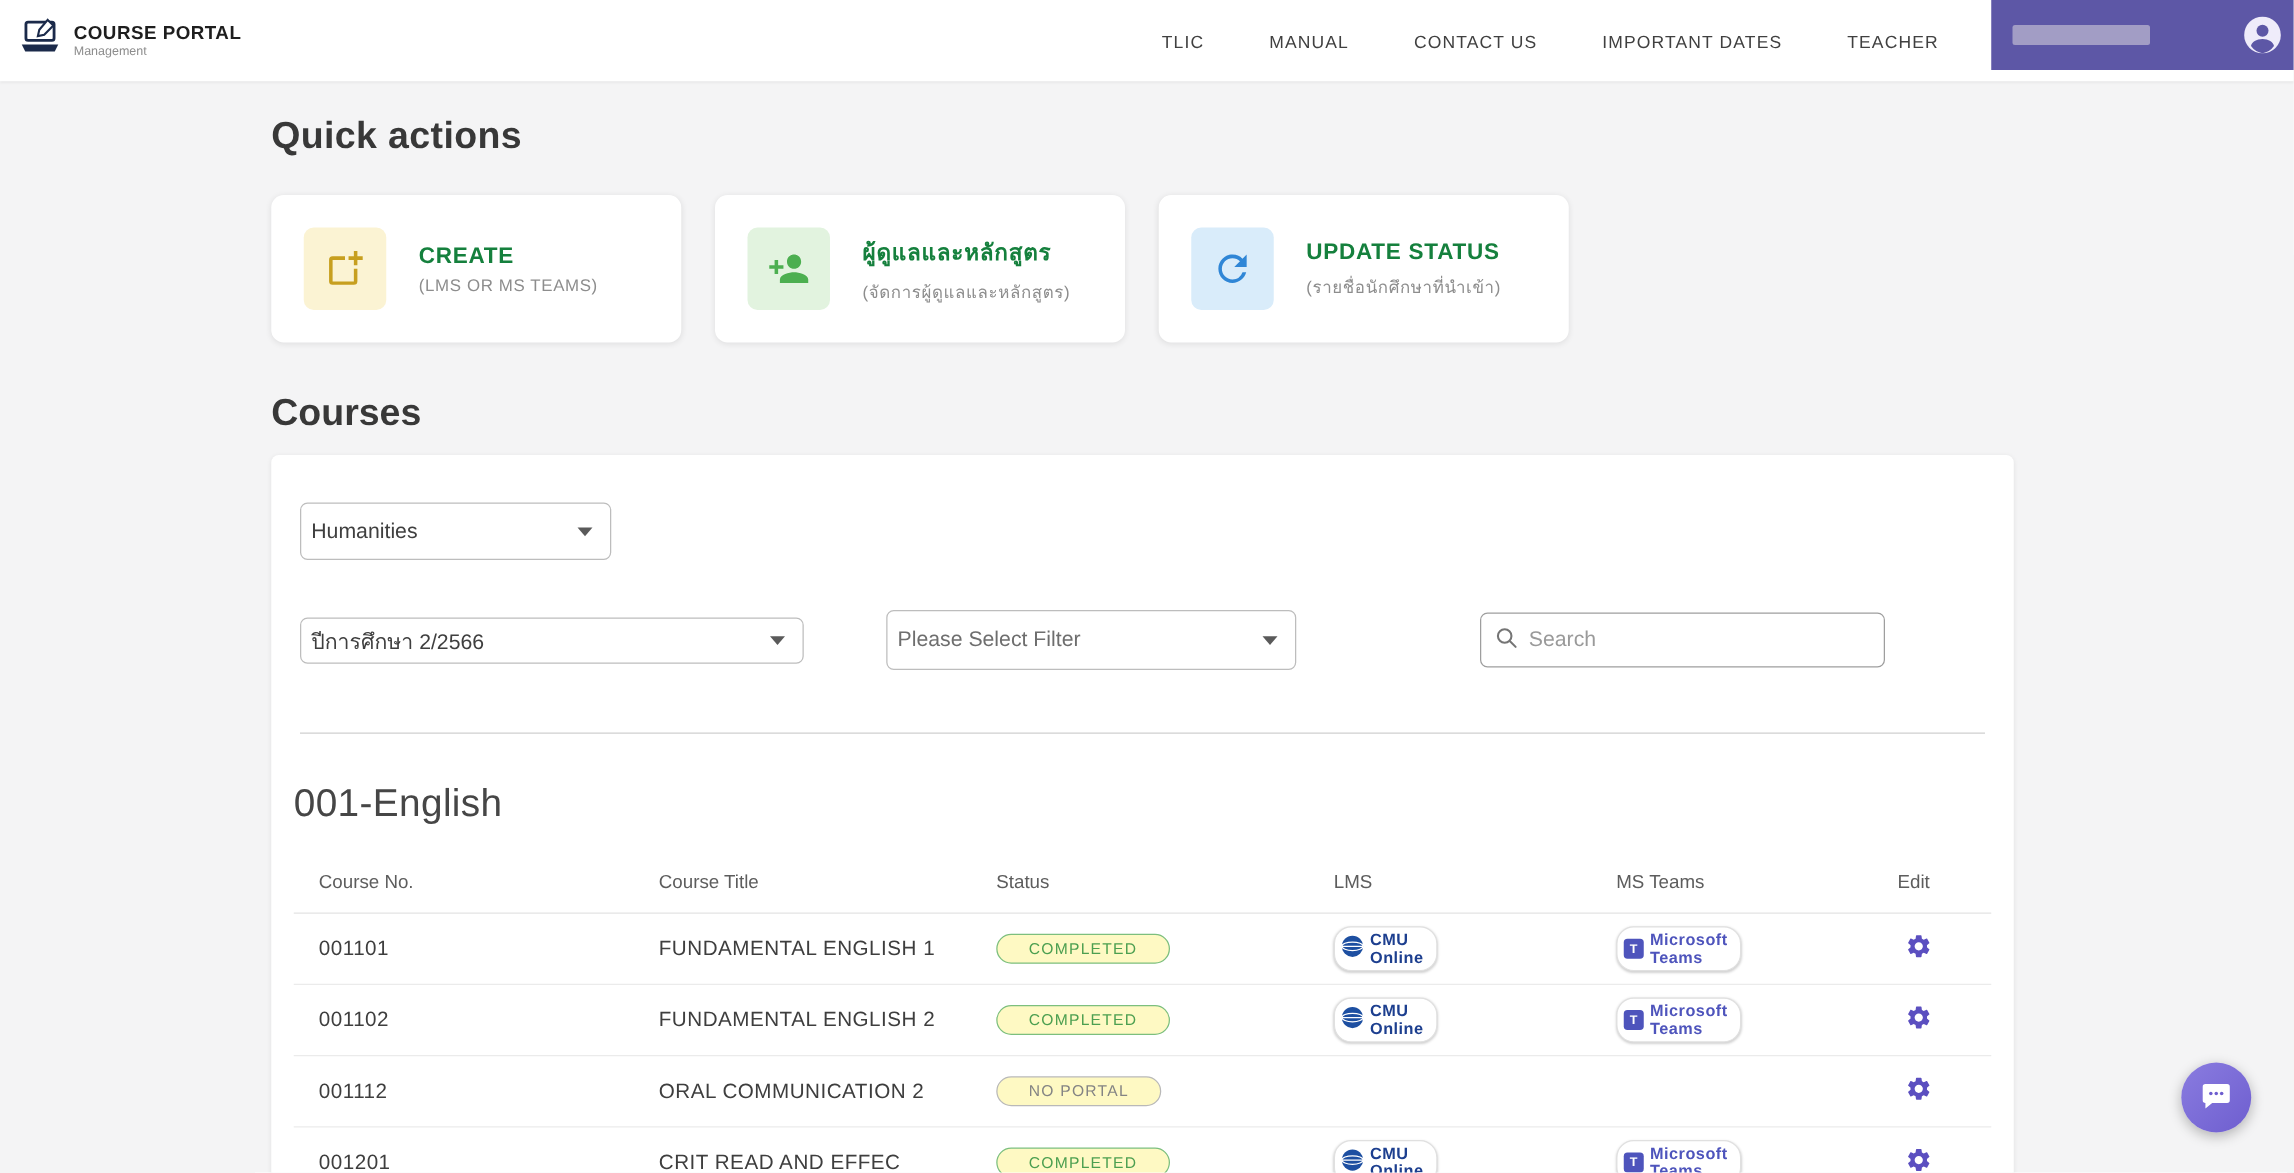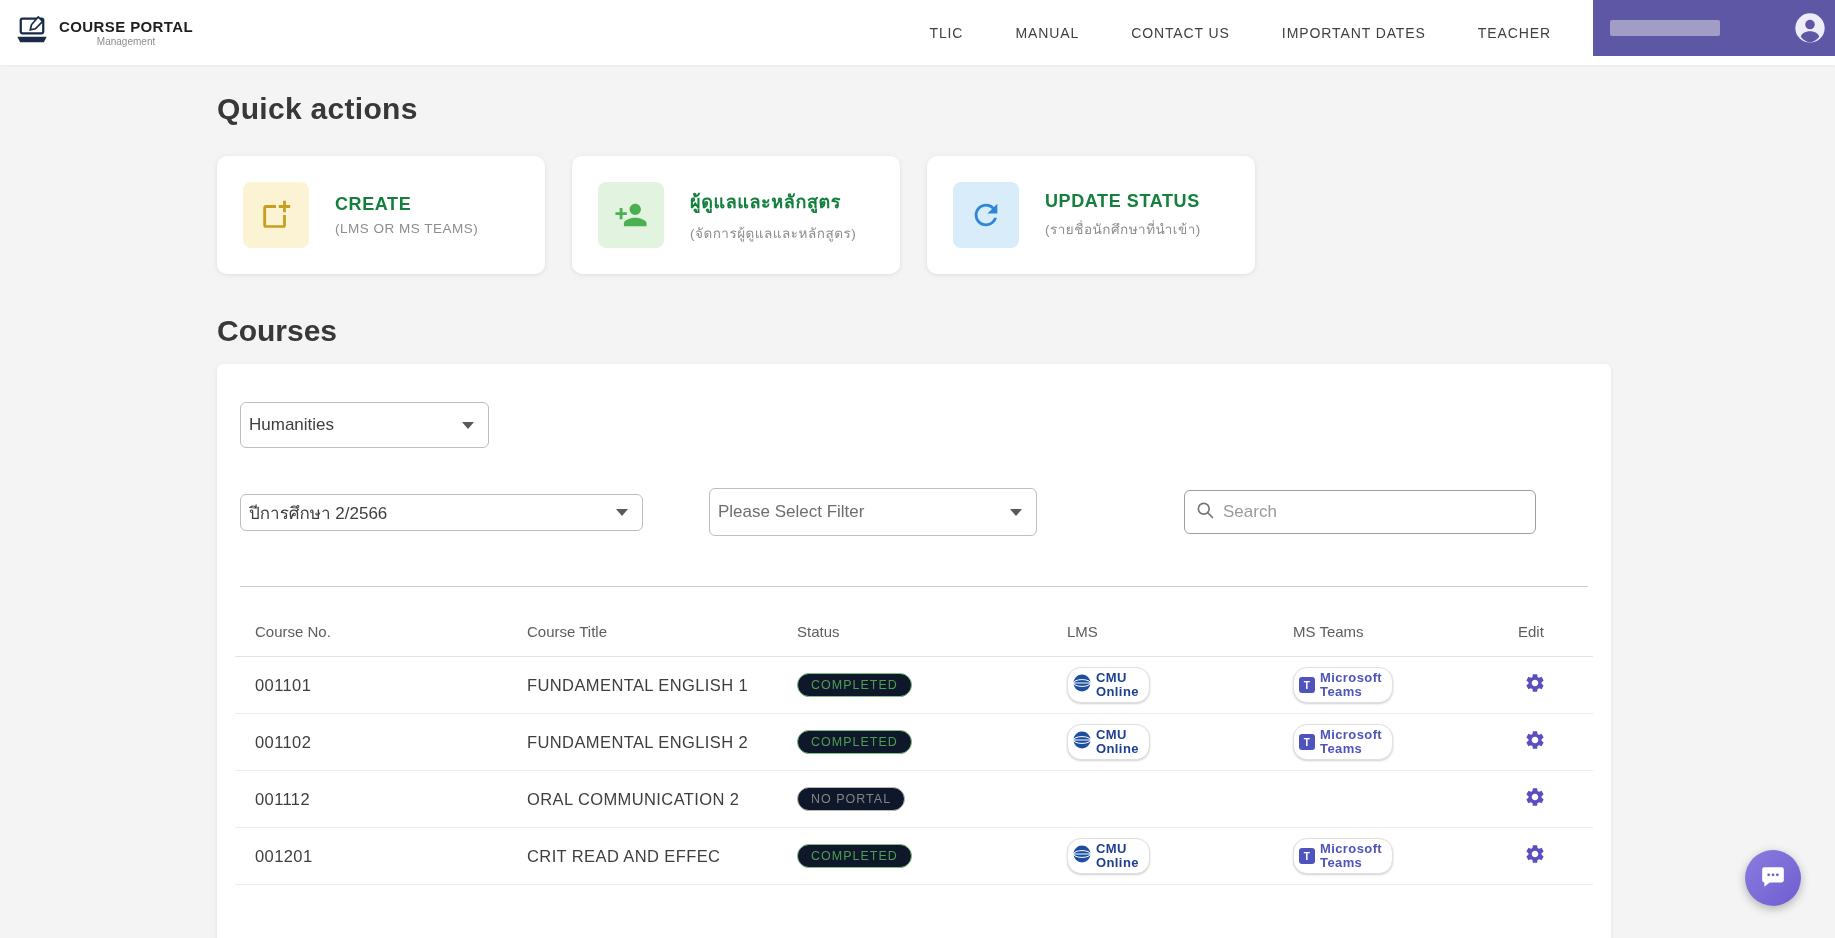--- a/index.html
+++ b/index.html
@@ -11,21 +11,21 @@
     position:relative;
   }
 
   
   header.topnav {
     height:65px; background:#fff; display:flex; align-items:center;
     padding-left:14px; box-shadow:0 1px 2px rgba(0,0,0,0.05);
   }
   .brand { display:flex; align-items:center; gap:9px; }
   .brand-name { font-size:15px; font-weight:bold; color:#1e1e1e; letter-spacing:0.4px; }
-  .brand-sub { font-size:10px; color:#8d8d8d; margin-top:1px;text-align:center; }
+  .brand-sub { font-size:10px; color:#8d8d8d; margin-top:1px; }
   .nav-links { margin-left:auto; display:flex; gap:52px; align-items:center; margin-right:42px; }
   .nav-links a {
     font-size:14px; font-weight:500; color:#404040; letter-spacing:0.9px;
     text-decoration:none; cursor:pointer; white-space:nowrap;
   }
   .user-block {
     width:242px; height:56px; align-self:flex-start; background:#5d57a6;
     display:flex; align-items:center; padding:0 9px 0 17px;
   }
   .redacted { width:110px; height:16px; background:#a29dc5; border-radius:2px; }
@@ -62,42 +62,42 @@
   .filter-row { display:flex; align-items:center; margin:40px 0 0 23px; }
   .year { width:403px; height:37px; }
   .filter { width:328px; height:48px; margin-left:66px; }
   .filter .ph { color:#6e6e6e; }
   .caret {
     width:0; height:0; flex:none;
     border-left:6px solid transparent; border-right:6px solid transparent;
     border-top:7px solid #5a5a5a;
   }
   .search {
-    width:352px; height:44px; border:1px solid #9e9e9e; border-radius:6px;
+    width:324px; height:44px; border:1px solid #9e9e9e; border-radius:6px;
     margin-left:147px; display:flex; align-items:center; padding:0 10px; gap:8px; background:#fff;
   }
   .search input { border:none; outline:none; flex:1; font-size:17px; font-family:inherit; color:#333; background:transparent; }
   .search input::placeholder { color:#9a9a9a; }
 
   .divider { margin:50px 0 0 23px; width:1348px; border:none; border-top:1px solid #cfcfcf; }
 
   .group-title { margin:38px 0 0 18px; font-size:31px; font-weight:500; color:#464646; letter-spacing:0.3px; }
 
   
   .table { margin:20px 18px 0 18px; }
   .trow {
     display:grid; grid-template-columns:272px 270px 270px 226px 225px 1fr;
     align-items:center; padding-left:20px;
   }
   .thead { height:50px; font-size:15px; color:#5d5d5d; border-bottom:1px solid #e3e3e3; }
   .drow { height:57px; border-bottom:1px solid #ebebeb; font-size:16.5px; color:#3e3e3e; letter-spacing:0.4px; }
 
   .chip {
-    display:inline-block; padding:4px 13px; border-radius:14px;
-    font-size:12.5px; letter-spacing:1px; font-weight:500; background:#0f172a;
+    display:inline-block; padding:4px 25px; border-radius:14px;
+    font-size:12.5px; letter-spacing:1px; font-weight:500; background:#fef9c3;
     justify-self:start;
   }
   .chip-completed  { color:#4c9f50; border:1px solid #7cbf7e; }
   .chip-no-service { color:#848484; border:1px solid #b9b9b9; }
 
   .svc-badge {
     display:inline-flex; align-items:center; gap:5px; justify-self:start;
     background:#fff; border:1px solid #e0e0e0; border-radius:14px;
     padding:3px 10px 3px 5px; box-shadow:0 1px 2px rgba(0,0,0,0.18); cursor:pointer;
   }
@@ -221,20 +221,21 @@
             <circle cx="10.5" cy="10.5" r="6.5" fill="none" stroke="#757575" stroke-width="2"></circle>
             <line x1="15.6" y1="15.6" x2="21" y2="21" stroke="#757575" stroke-width="2" stroke-linecap="round"></line>
           </svg>
         </span>
         <input type="text" placeholder="Search" style="">
       </div>
     </div>
 
     <hr class="divider">
 
+    <h2 class="group-title">001-English</h2>
 
     <div class="table">
       <div class="trow thead">
         <span>Course No.</span>
         <span>Course Title</span>
         <span>Status</span>
         <span>LMS</span>
         <span>MS Teams</span>
         <span>Edit</span>
       </div>

